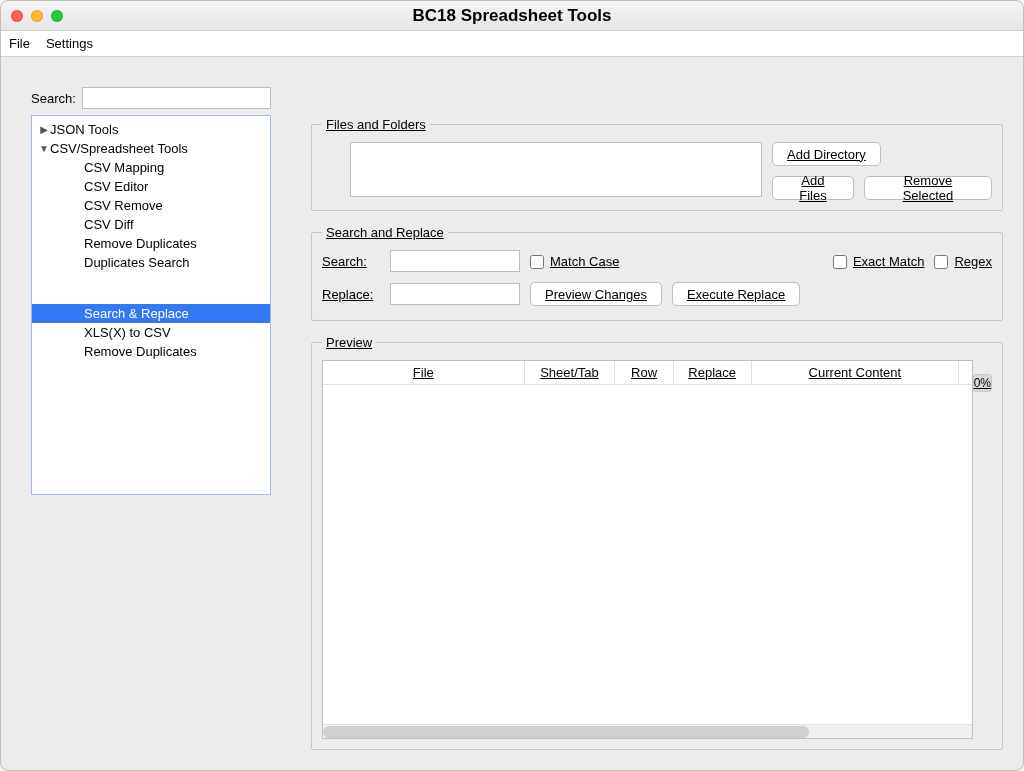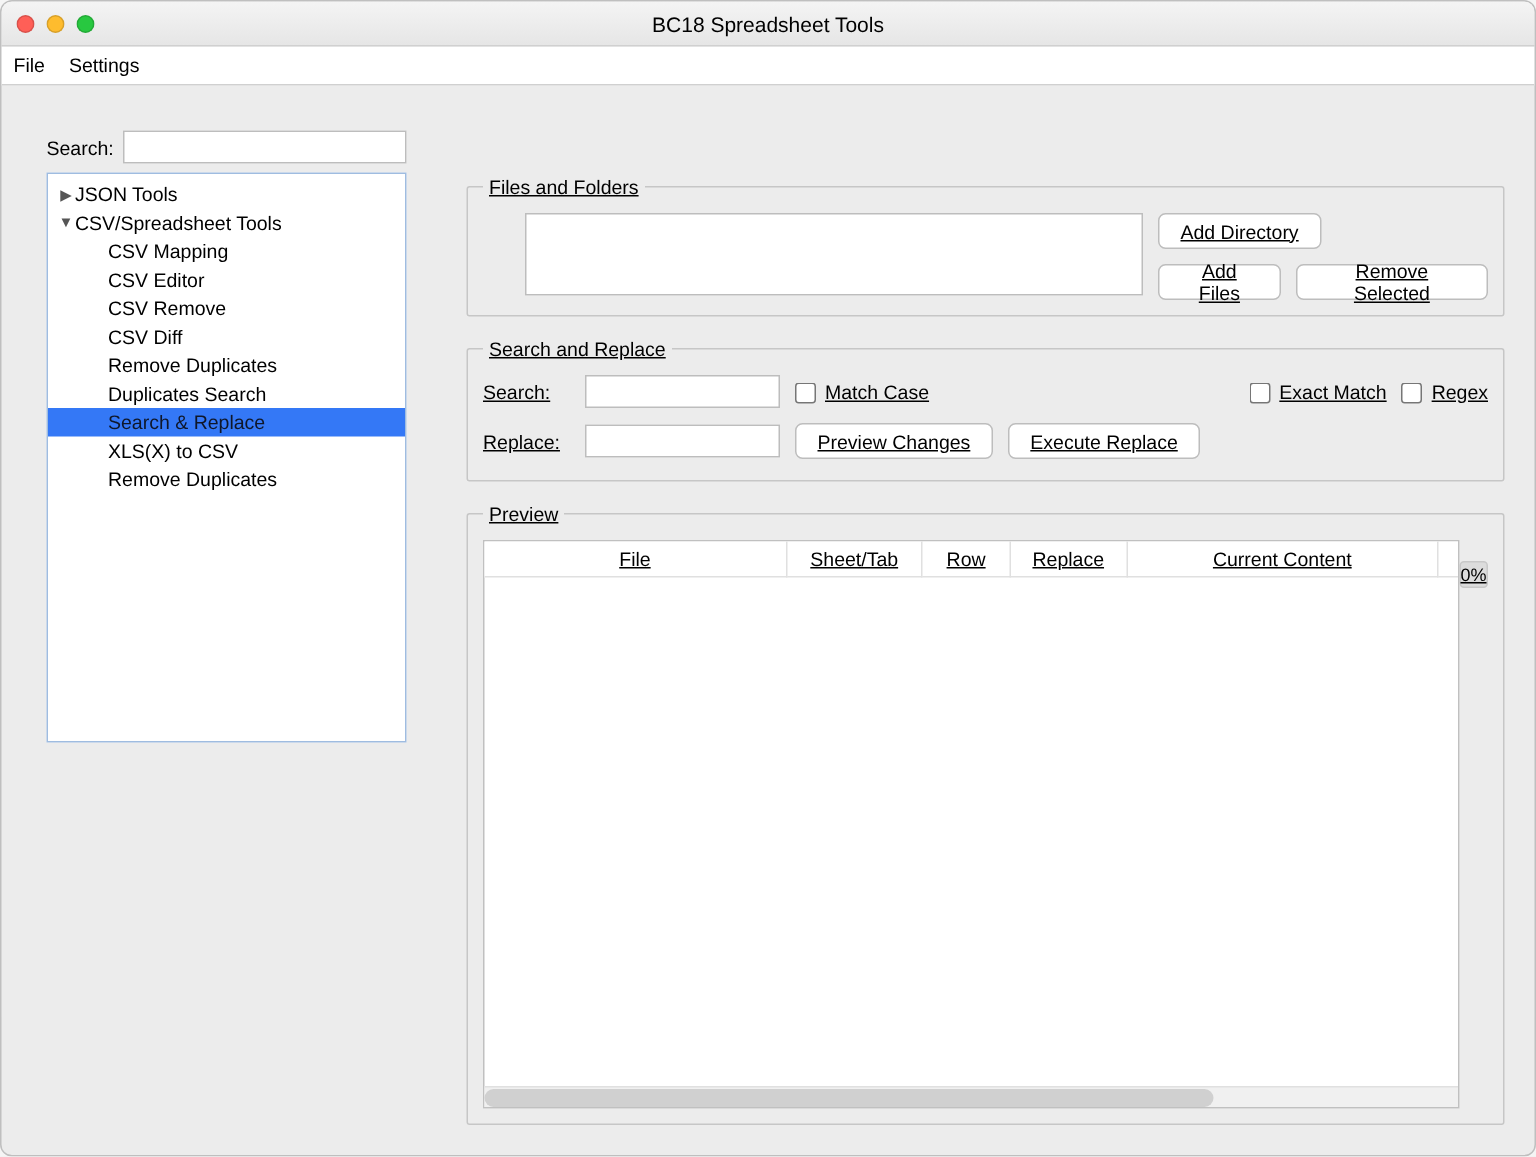--- a/index.html
+++ b/index.html
@@ -4,34 +4,34 @@
   <style>
     * { box-sizing: border-box; margin: 0; padding: 0; }
     html, body { width: 1024px; height: 771px; font-family: -apple-system, "Helvetica Neue", Arial, sans-serif; font-size: 13px; color: #000; background: #f5f5f5; }
     .window { width: 1024px; height: 771px; background: #ececec; border: 1px solid #bfbfbf; border-radius: 8px; overflow: hidden; position: relative; }
     .titlebar { height: 30px; background: linear-gradient(#f4f4f4, #e6e6e6); border-bottom: 1px solid #d0d0d0; display: flex; align-items: center; position: relative; }
     .traffic { display: flex; gap: 8px; margin-left: 10px; }
     .dot { width: 12px; height: 12px; border-radius: 50%; border: 0.5px solid rgba(0,0,0,0.15); }
     .dot.red { background: #ff5f57; }
     .dot.yellow { background: #febc2e; }
     .dot.green { background: #28c840; }
-    .title { position: absolute; left: 0; right: 0; text-align: center; font-weight: 400; font-size: 14px; pointer-events: none; }
+    .title { position: absolute; left: 0; right: 0; text-align: center; font-weight: 700; font-size: 17px; pointer-events: none; }
     .menubar { height: 26px; background: #ffffff; border-bottom: 1px solid #d0d0d0; display: flex; align-items: center; padding: 0 8px; gap: 16px; }
     .menu-item { cursor: default; }
     .content { display: flex; padding: 30px 20px 20px 30px; gap: 40px; height: calc(100% - 56px); }
     .left-pane { width: 240px; display: flex; flex-direction: column; }
     .search-row { display: flex; align-items: center; margin-bottom: 6px; }
     .search-row label { margin-right: 6px; }
     .search-row input { flex: 1; height: 22px; border: 1px solid #bdbdbd; background: #fff; padding: 2px 4px; font-size: 13px; }
     .tree { flex: 0 0 380px; height: 380px; background: #fff; border: 1px solid #9fbce0; overflow: auto; padding: 4px 0; }
     .tree-row { display: flex; align-items: center; height: 19px; padding: 0 6px; cursor: default; white-space: nowrap; }
-    .tree-row.selected { background: #3478f6; color: #0f172a; }
+    .tree-row.selected { background: #3478f6; color: #ffffff; margin-top: 32px; }
     .tree-arrow { width: 12px; display: inline-block; text-align: center; font-size: 10px; color: #555; }
     .tree-indent-0 { padding-left: 6px; }
-    .tree-indent-2 { padding-left: 40px; }
+    .tree-indent-2 { padding-left: 52px; }
     .right-pane { flex: 1; display: flex; flex-direction: column; gap: 14px; margin-top: 30px; text-decoration: underline; }
     fieldset { border: 1px solid #c6c6c6; border-radius: 2px; padding: 10px; background: #ececec; }
     legend { padding: 0 4px; font-size: 13px; }
     .files-body { display: flex; gap: 10px; padding-left: 28px; }
     .files-list { flex: 1; height: 55px; background: #fff; border: 1px solid #bdbdbd; }
     .files-buttons { display: flex; flex-direction: column; gap: 10px; width: 220px; }
     .btn { background: #fff; border: 1px solid #bdbdbd; border-radius: 5px; height: 24px; padding: 0 14px; font-size: 13px; display: inline-flex; align-items: center; justify-content: center; cursor: default; }
     .btn-row { display: flex; gap: 10px; }
     .sr-row { display: flex; align-items: center; gap: 10px; margin-bottom: 10px; }
     .sr-row:last-child { margin-bottom: 4px; align-items: center; }

